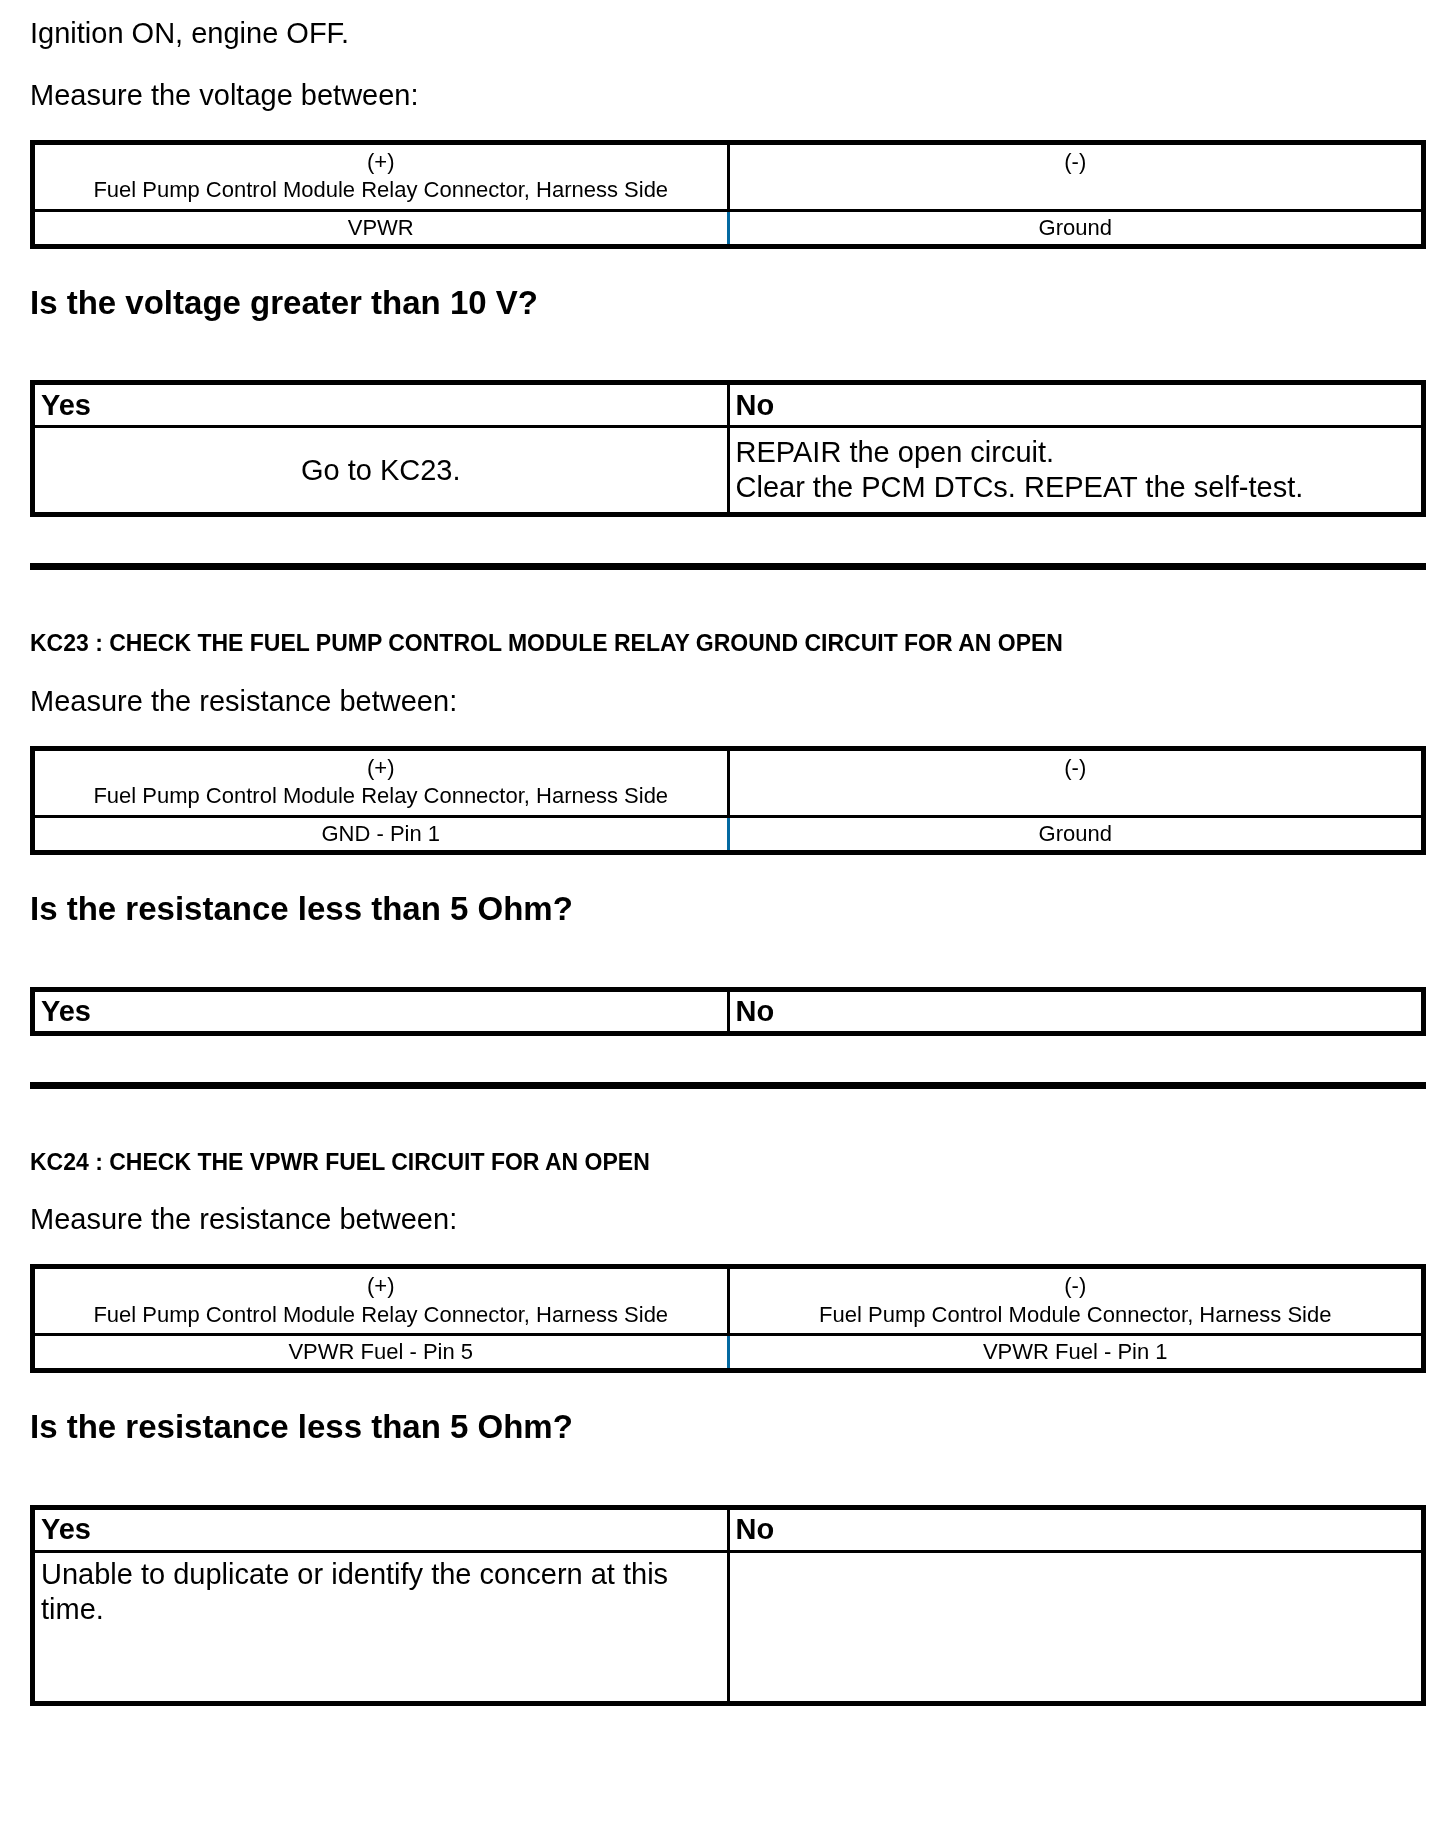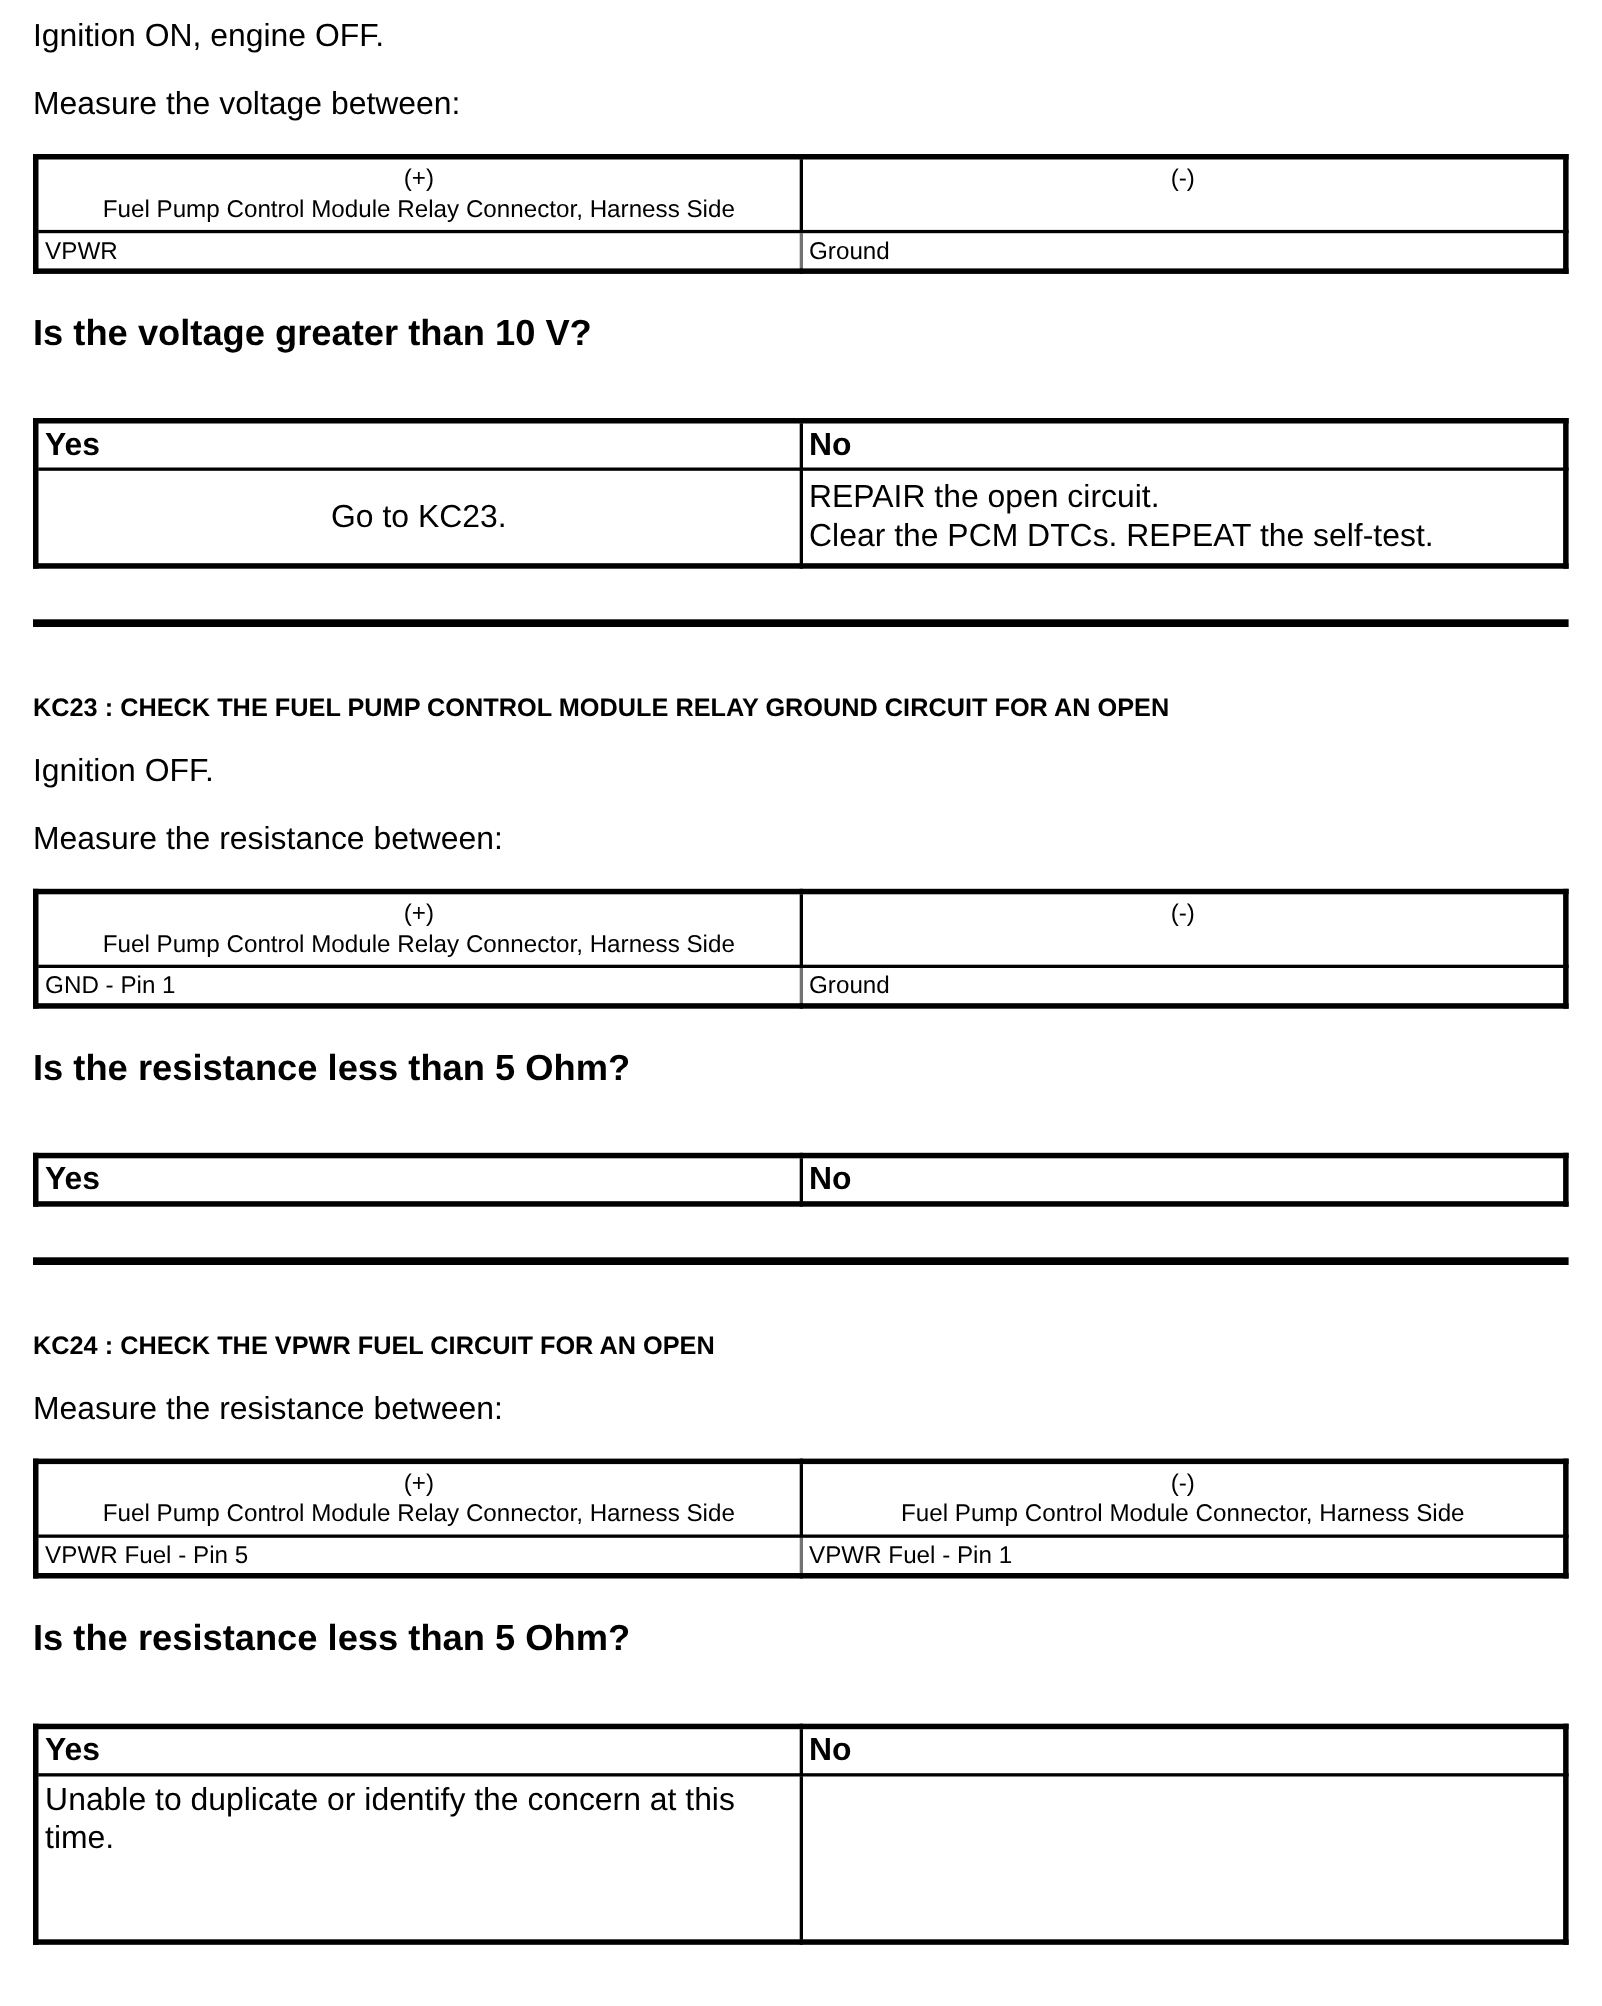--- a/index.html
+++ b/index.html
@@ -46,23 +46,23 @@
     border: 3px solid #000000;
     font-size: 22px;
     font-weight: normal;
     text-align: center;
     vertical-align: top;
     padding: 3px 6px 4px 6px;
     line-height: 1.3;
     height: 62px;
   }
   .measure-table td {
-    border: 3px solid #737373;
+    border: 3px solid #0369a1;
     font-size: 22px;
-    text-align: left;
+    text-align: center;
     vertical-align: middle;
     padding: 2px 6px;
     height: 36px;
   }
   .question {
     font-size: 33px;
     font-weight: bold;
     margin: 34px 0 0 0;
     line-height: 1.2;
   }
@@ -142,21 +142,20 @@
         </td>
       </tr>
     </tbody>
       </table>
 
     <div class="section-divider"></div>
   </div>
 
   <div class="section">
     <h2 class="step-heading">KC23 : CHECK THE FUEL PUMP CONTROL MODULE RELAY GROUND CIRCUIT FOR AN OPEN</h2>
-    <p class="instruction">Ignition OFF.</p>
     <p class="instruction">Measure the resistance between:</p>
 
     <table class="measure-table">
       <tbody>
           <tr>
         <th>
           <div>(+)</div>
           <div>Fuel Pump Control Module Relay Connector, Harness Side</div>
         </th>
         <th>

